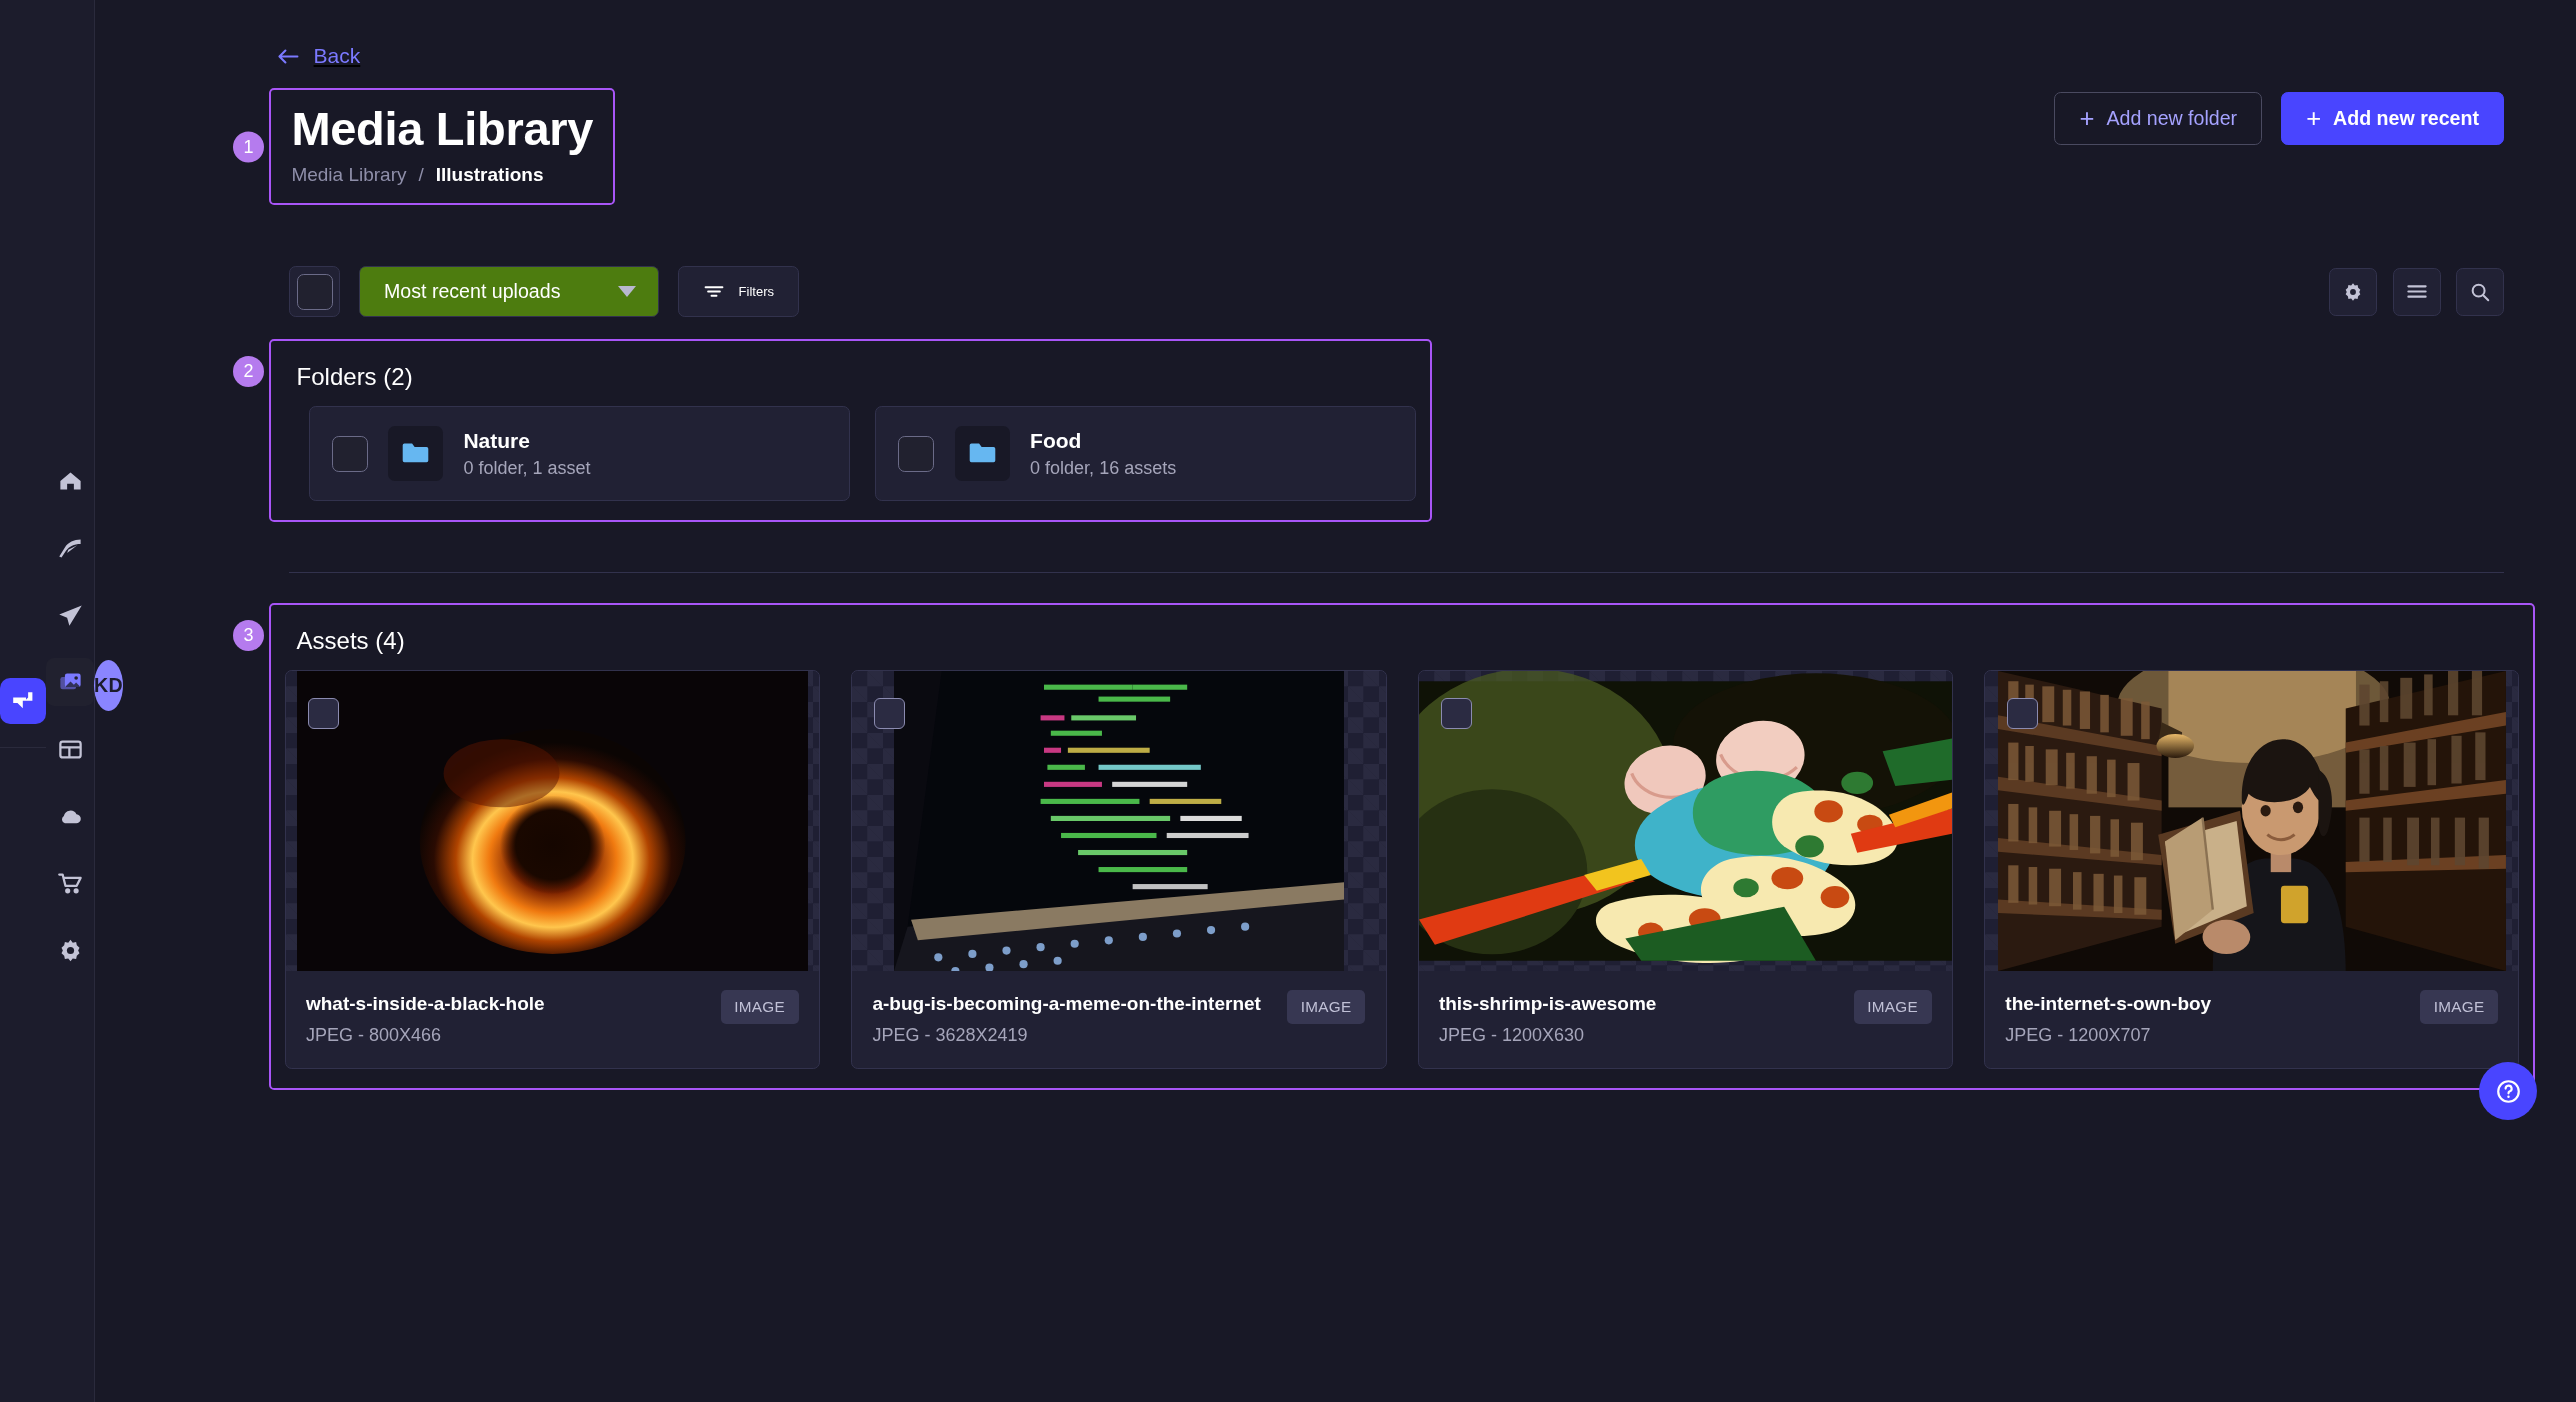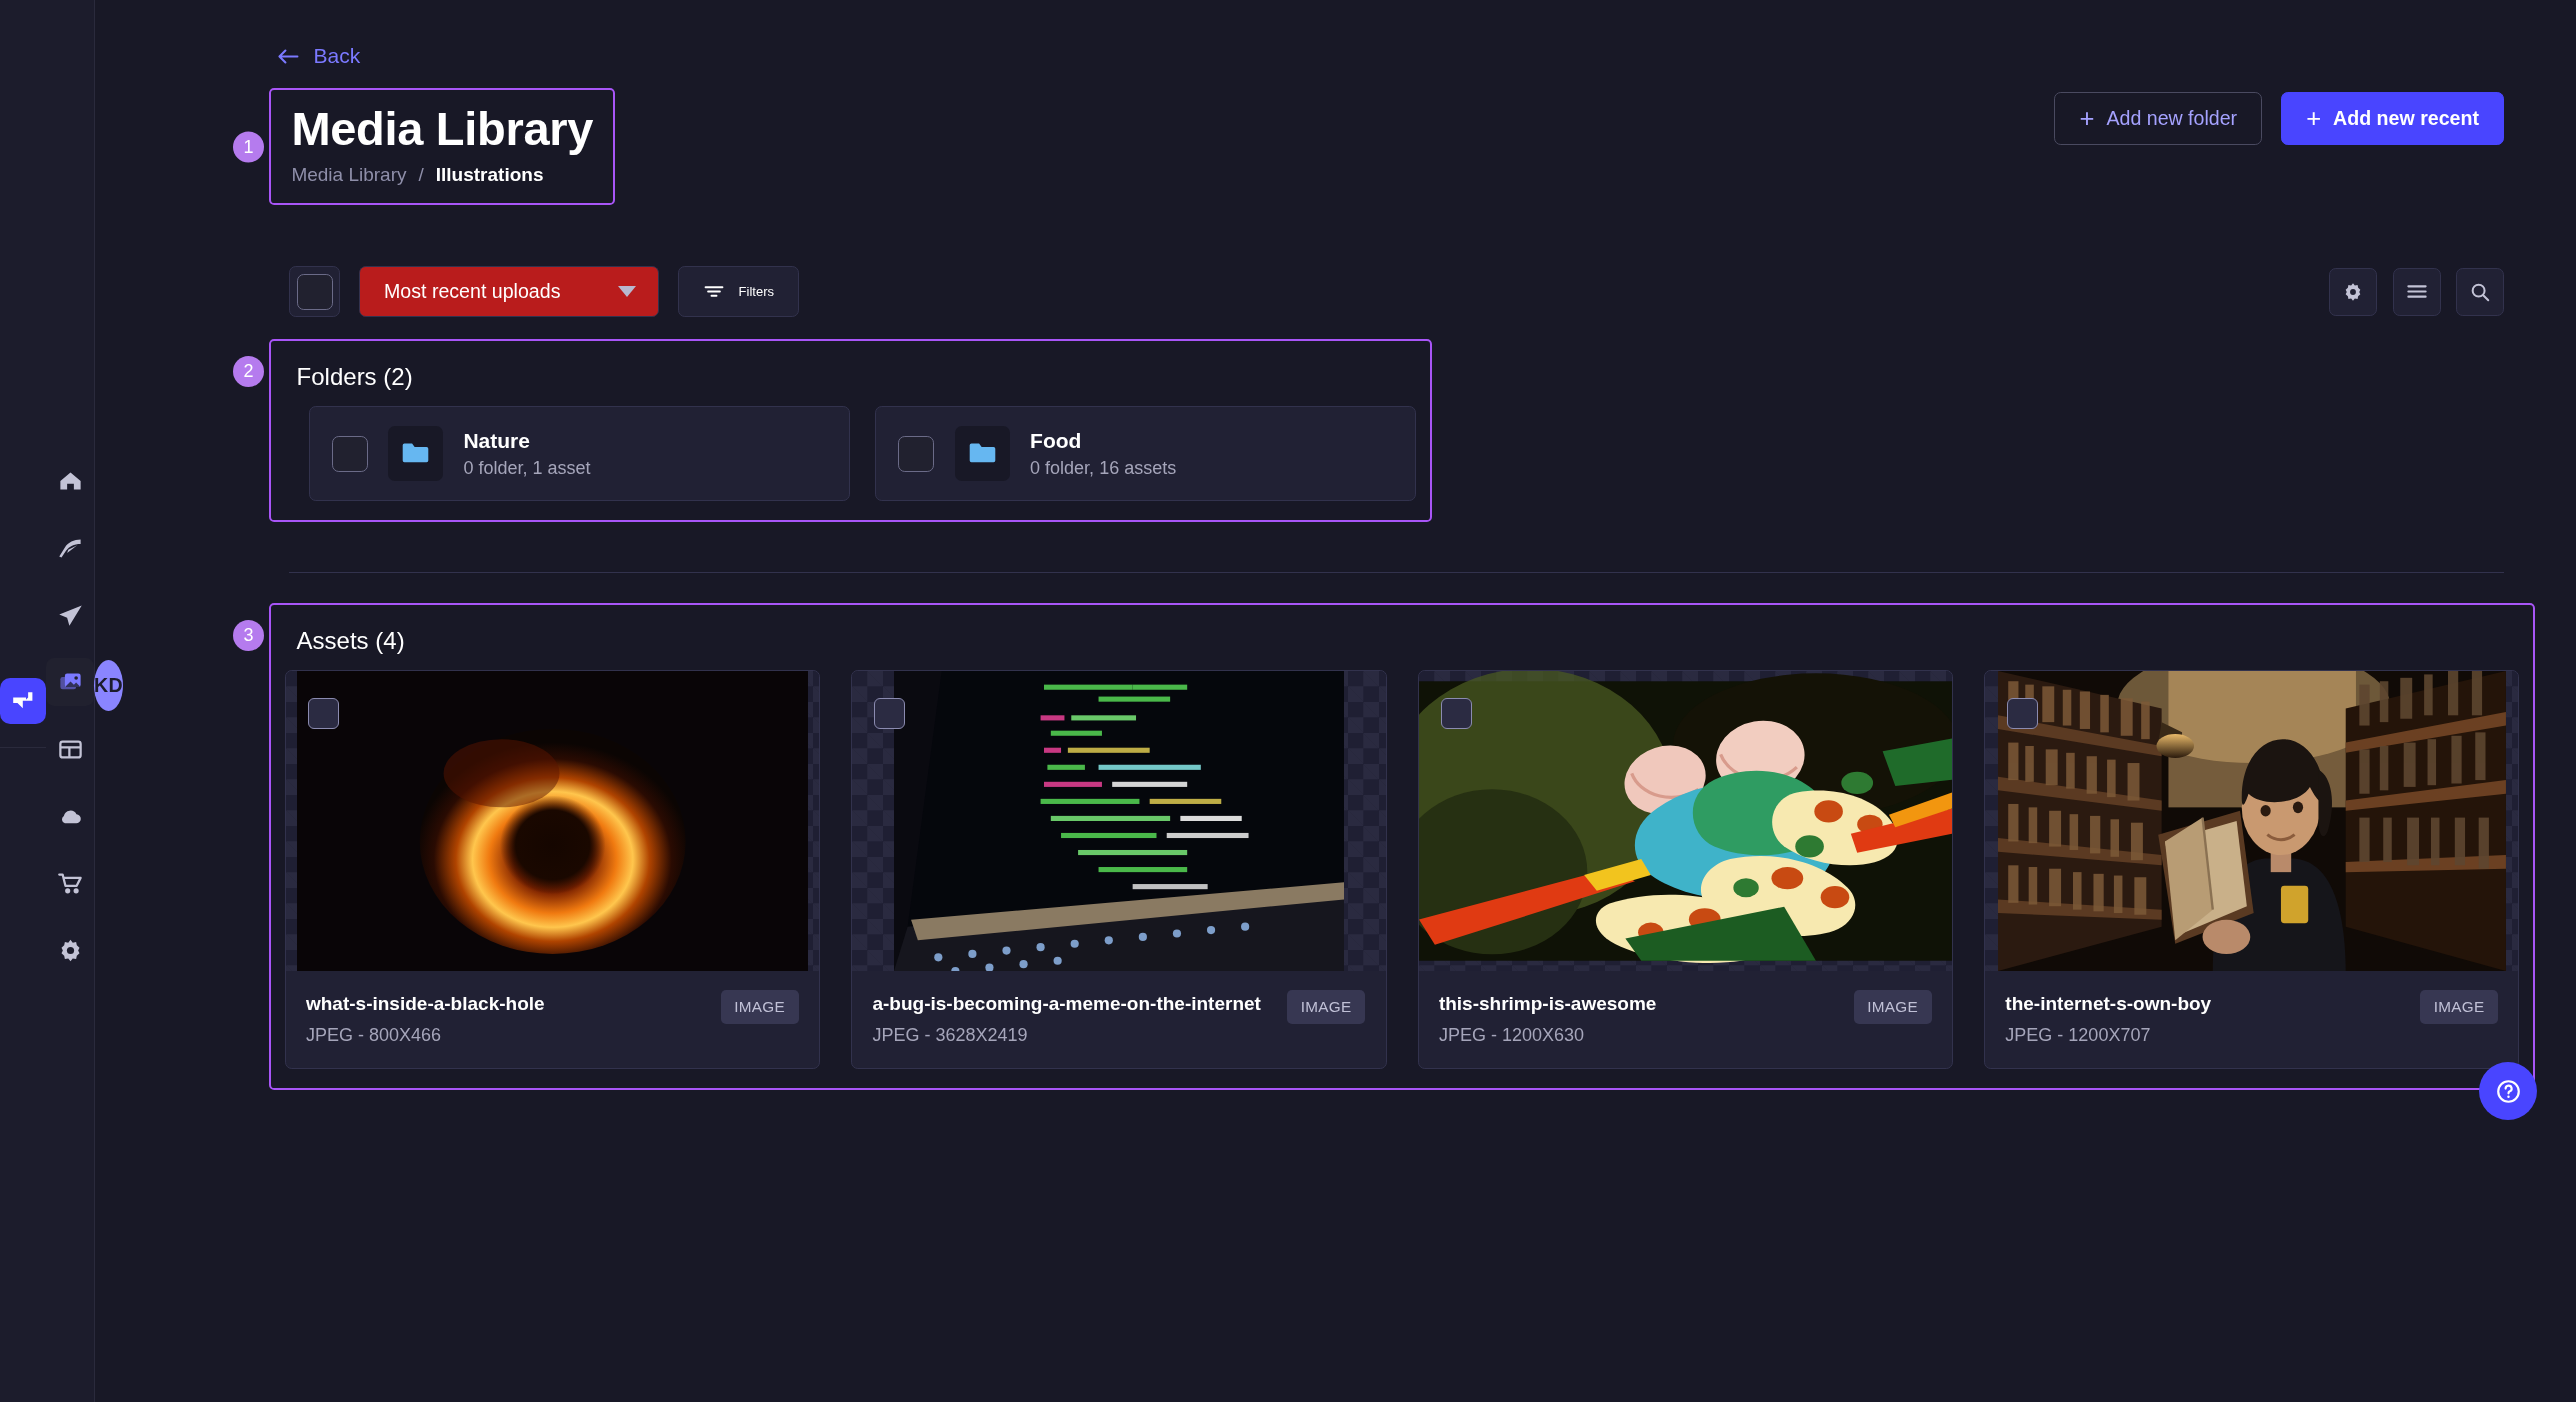--- a/index.html
+++ b/index.html
@@ -39,21 +39,21 @@
   .spacer { flex: 1; }
   .avatar {
     width: 51px; height: 51px; border-radius: 50%;
     background: #8a85ff; color: #1c1c2c;
     font-size: 19.6px; font-weight: 600;
     display: flex; align-items: center; justify-content: center;
     margin-bottom: 32px; letter-spacing: 0.4px;
   }
 
   
-  .main { flex: 1; position: relative; height: 1156px; }
+  .main { flex: 1; position: relative; height: 1156px; text-decoration: underline; }
 
   .back-row { padding: 44px 0 0 181px; display: flex; align-items: center; gap: 13.6px; }
   .back-link {
     color: #7b79ff; font-size: 21px; display: flex; align-items: center; gap: 13.6px;
     text-decoration: none;
   }
 
   
   .anno { position: relative; border: 2.6px solid #a855f7; border-radius: 5.1px; }
   .anno-badge {
@@ -93,21 +93,21 @@
   .checkbox {
     width: 36px; height: 36px; border-radius: 6.8px;
     border: 0.9px solid #6b6b88; background: #21212f;
   }
   .cbox-btn {
     width: 51px; height: 51px; border: 0.9px solid #32324d; border-radius: 6.8px;
     background: #212134; display: flex; align-items: center; justify-content: center;
   }
   .select {
     margin-left: 19px; height: 51px; min-width: 300px;
-    border: 0.9px solid #32324d; border-radius: 6.8px; background: #b91c1c;
+    border: 0.9px solid #32324d; border-radius: 6.8px; background: #4d7c0f;
     display: flex; align-items: center; justify-content: space-between;
     padding: 0 22px 0 24px; color: #ffffff; font-size: 19.6px; gap: 34px;
   }
   .caret { width: 0; height: 0; border-left: 9.4px solid transparent; border-right: 9.4px solid transparent; border-top: 11px solid #b8b8cf; }
   .filters-btn {
     margin-left: 19px; height: 51px;
     border: 0.9px solid #32324d; border-radius: 6.8px; background: #212134;
     display: flex; align-items: center; gap: 13.6px; padding: 0 24px;
     color: #ffffff; font-size: 13px;
   }

